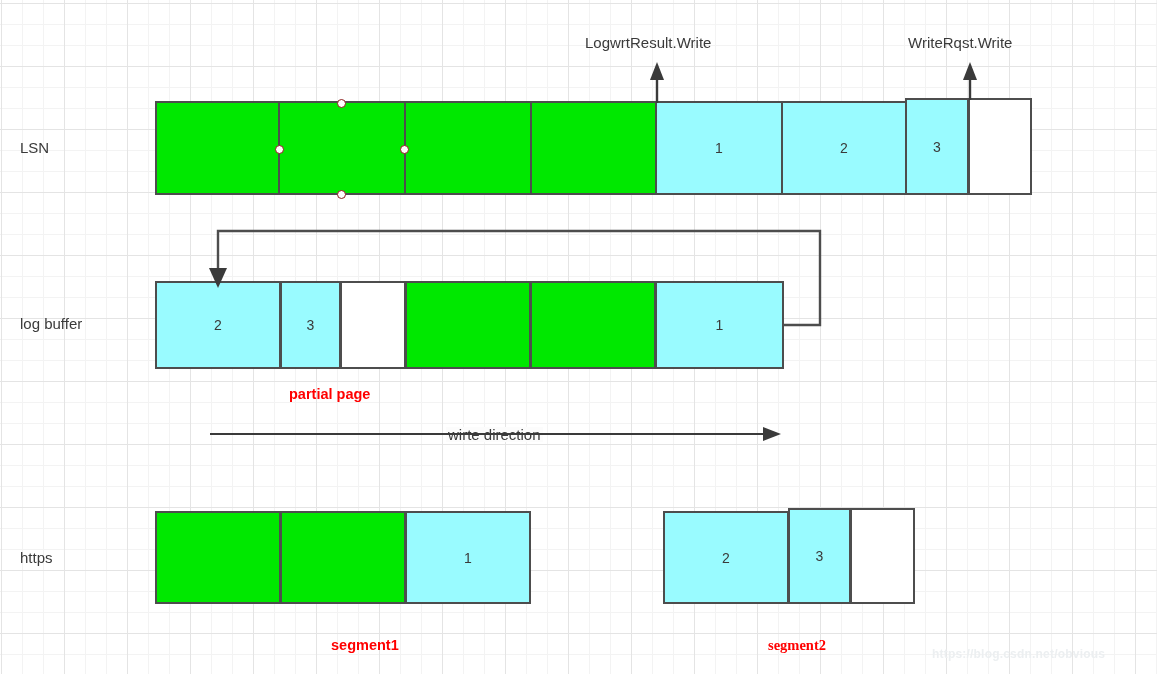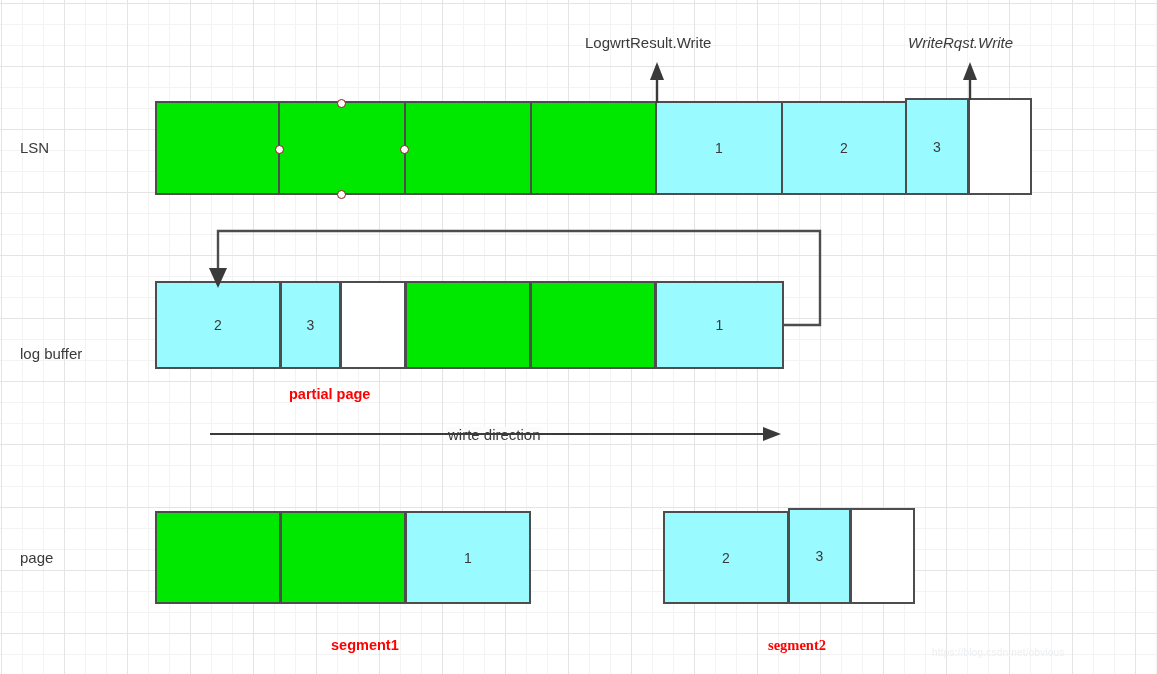--- a/index.html
+++ b/index.html
@@ -82,40 +82,41 @@
     top: 0;
     width: 1157px;
     height: 674px;
     overflow: visible;
     pointer-events: none;
   }
 
   .watermark {
     position: absolute;
     color: #eceff1;
-    font-size: 10px;
+    font-size: 12px;
     line-height: 1;
     white-space: nowrap;
     letter-spacing: 0.2px;
+    font-weight: bold;
   }
 </style>
 </head>
 <body>
 
 <div id="canvas">
 
   <div class="anno" style="left:585px; top:35px;text-align:center;">LogwrtResult.Write</div>
 
-  <div class="anno" style="left:908px; top:35px;font-style:italic;">WriteRqst.Write</div>
+  <div class="anno" style="left:908px; top:35px;">WriteRqst.Write</div>
 
   <div class="row-label" style="left:20px; top:140px; width:120px;">LSN</div>
 
-  <div class="row-label" style="left:20px; top:316px; width:120px;margin-top:30px;">log buffer</div>
-
-  <div class="row-label" style="left:20px; top:550px; width:120px;">page</div>
+  <div class="row-label" style="left:20px; top:316px; width:120px;">log buffer</div>
+
+  <div class="row-label" style="left:20px; top:550px; width:120px;">https</div>
 
   <div class="cell green" style="left:155px; top:101px; width:125px; height:94px;">
     <span></span>
   </div>
   <div class="cell green" style="left:278px; top:101px; width:128px; height:94px;">
     <span></span>
   </div>
   <div class="cell green" style="left:404px; top:101px; width:128px; height:94px;">
     <span></span>
   </div>

